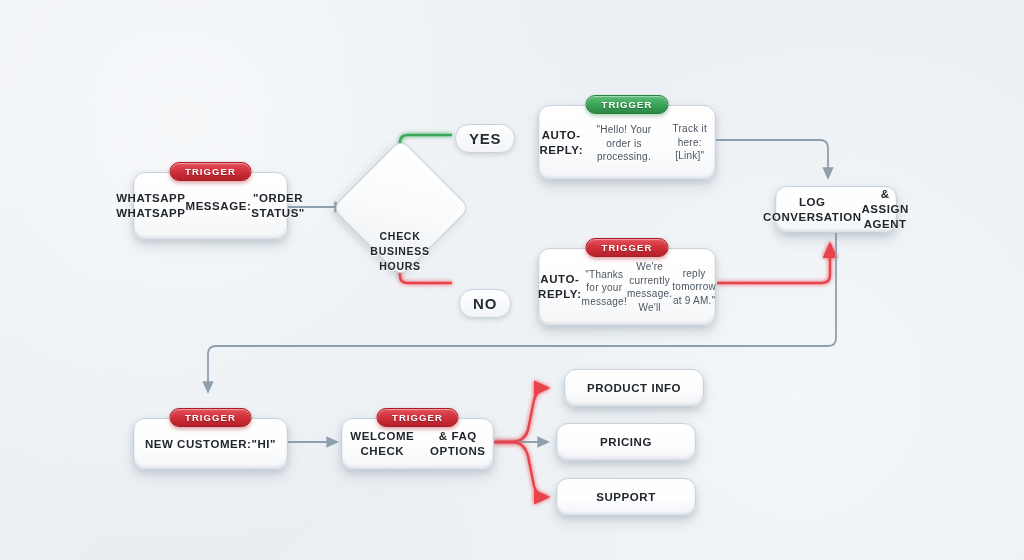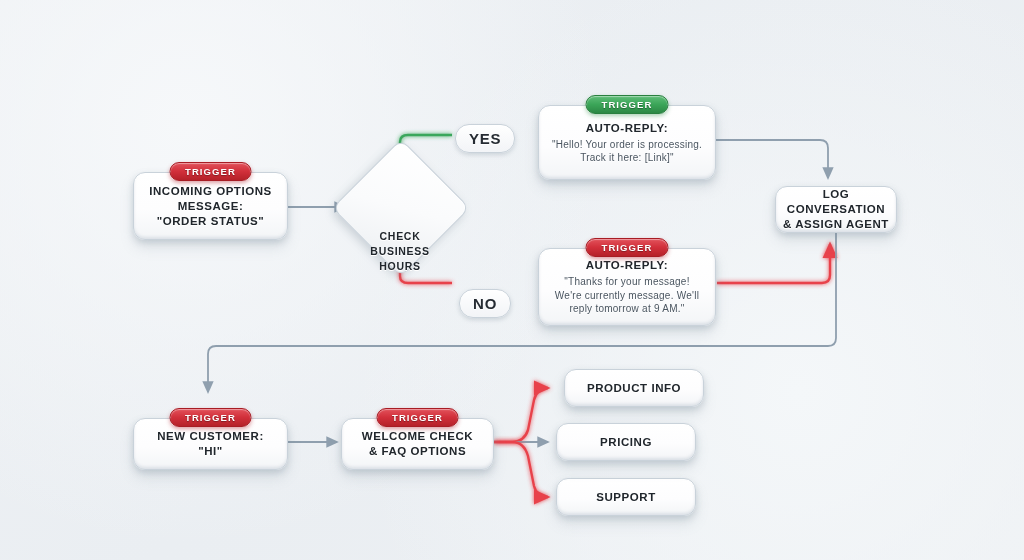--- a/index.html
+++ b/index.html
@@ -15,21 +15,21 @@
   #stage{position:absolute;inset:0;}
   svg#wires{position:absolute;left:0;top:0;width:1024px;height:560px;}
 
   .node{
     position:absolute;box-sizing:border-box;
     background:linear-gradient(180deg,#ffffff 0%,#fdfdfe 55%,#f3f5f7 100%);
     border:1px solid #c9d2da;
     border-radius:12px;
     box-shadow:0 3px 6px rgba(120,135,150,.28), 0 8px 14px rgba(120,135,150,.16),
                inset 0 1px 0 #ffffff, inset 0 -2px 3px rgba(190,200,210,.45);
-    display:flex;flex-direction:column;align-items:center;justify-content:center;
+    display:flex;flex-direction:row;align-items:center;justify-content:center;
     text-align:center;color:#20262c;
   }
   .node .title{
     font-size:11.5px;font-weight:700;letter-spacing:.55px;line-height:15px;
     text-shadow:0 1px 0 #fff;
   }
   .node .body{
     font-size:10px;font-weight:400;letter-spacing:.25px;line-height:13.5px;
     color:#4a5560;margin-top:2px;text-shadow:0 1px 0 #fff;
   }
@@ -123,21 +123,21 @@
 
     <path d="M288,442 L337,442" fill="none" stroke="#8f9fae" stroke-width="1.8" marker-end="url(#arrGray)"></path>
 
     <path d="M494,442 L512,442 Q524,442 528,430 L534,400 Q537,388 548,388" fill="none" stroke="#e8434b" stroke-width="2.4" marker-end="url(#arrRed)" filter="url(#softGlowRed)"></path>
     <path d="M494,442 L548,442" fill="none" stroke="#8f9fae" stroke-width="1.8" marker-end="url(#arrGray)"></path>
     <path d="M494,442 L512,442 Q524,442 528,456 L534,486 Q537,497 548,497" fill="none" stroke="#e8434b" stroke-width="2.4" marker-end="url(#arrRed)" filter="url(#softGlowRed)"></path>
   </svg>
 
   <div class="node" style="left:133px;top:172px;width:155px;height:68px;">
     <div class="badge red">TRIGGER</div>
-    <div class="title">INCOMING OPTIONS</div>
+    <div class="title">WHATSAPP WHATSAPP</div>
     <div class="title">MESSAGE:</div>
     <div class="title">"ORDER STATUS"</div>
   </div>
 
   <div class="diamond" style="left:352px;top:159px;"></div>
   <div class="diamond-label" style="left:325px;top:185px;">
     <div>CHECK</div>
     <div>BUSINESS</div>
     <div>HOURS</div>
   </div>

